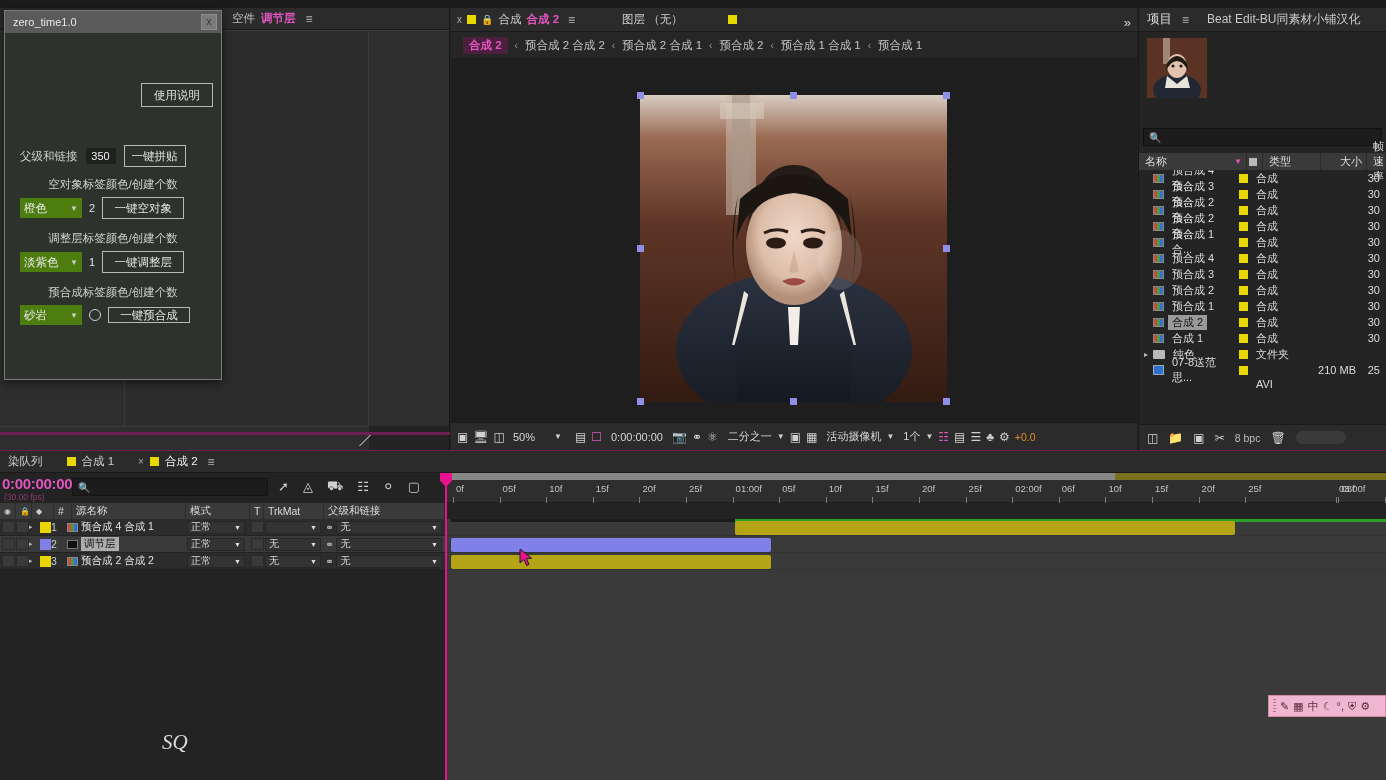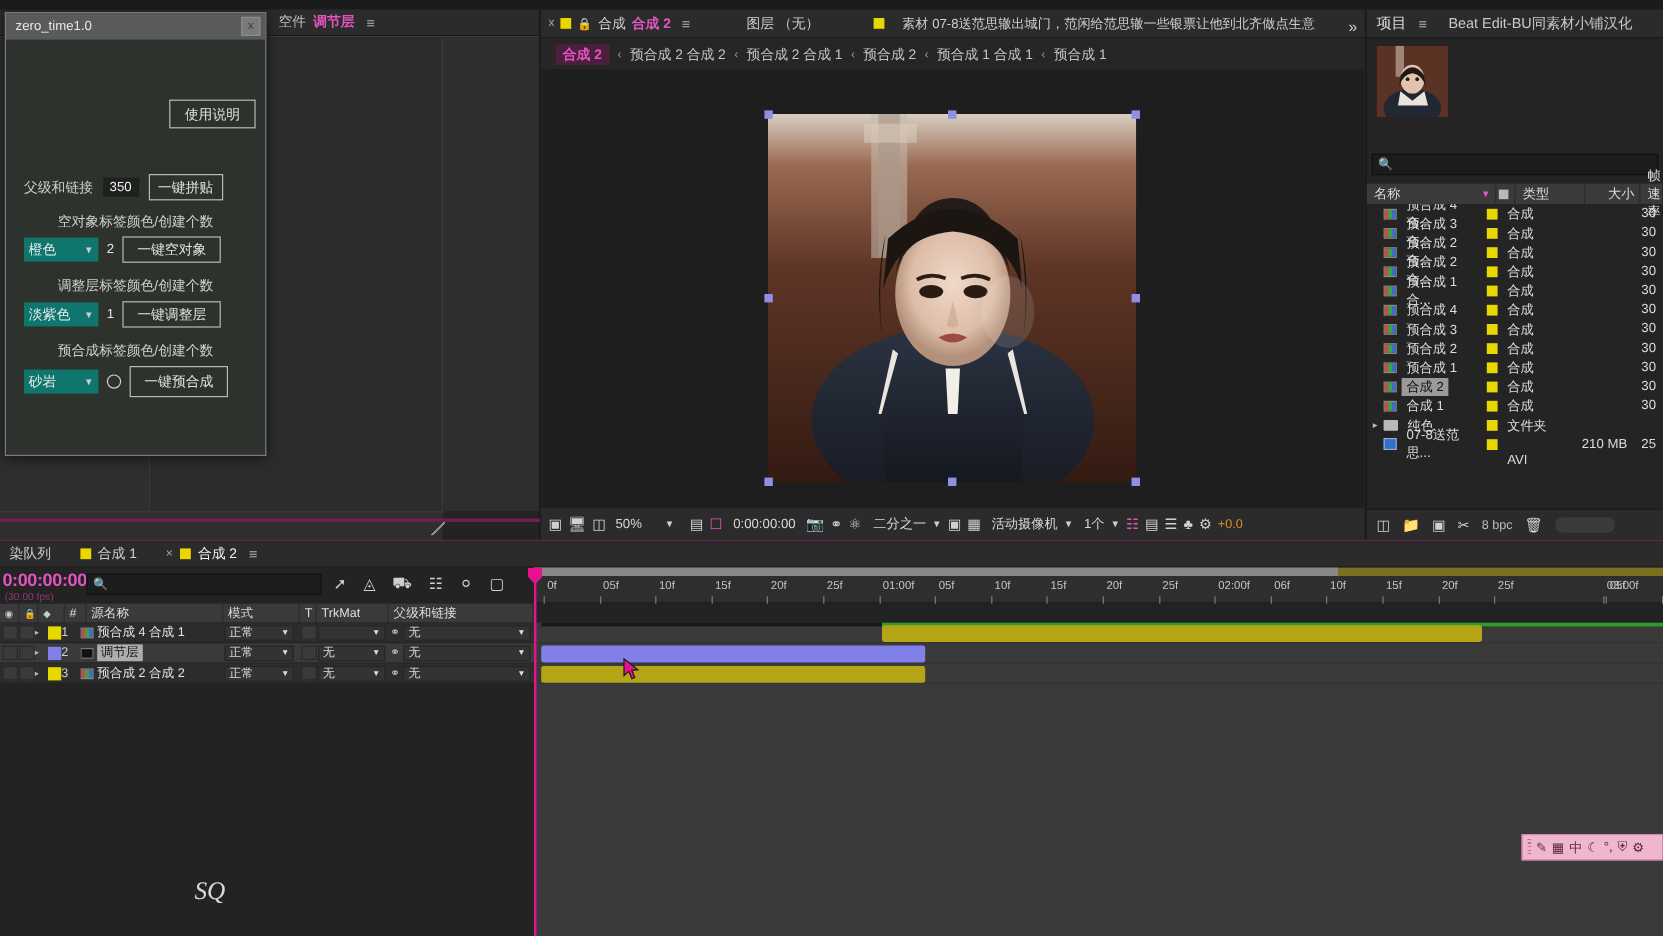--- a/index.html
+++ b/index.html
@@ -51,21 +51,21 @@
      background:#3b3b3b; overflow:hidden; }
   .zerologo svg{ display:block; }
   .btn-outline{ background:#2d322d; border:1px solid #b9b9b9; color:#e2e2e2;
      font-size:11.5px; text-align:center; display:flex; align-items:center;
      justify-content:center; cursor:pointer; }
   #btnHelp{ position:absolute; left:131px; top:48px; width:72px; height:24px; }
   .z-lbl{ color:#cfcfcf; font-size:11.5px; }
   .z-center{ position:absolute; left:0; right:0; text-align:center; color:#cfcfcf; font-size:11.5px;}
   .z-num{ background:#1f211f; border:none; color:#efefef; font-size:11px;
      text-align:center; width:30px; height:16px; line-height:16px; }
-  .z-sel{ background:#0f766e; color:#e9e9e9; font-size:11.5px; height:20px;
+  .z-sel{ background:#4d7c0f; color:#e9e9e9; font-size:11.5px; height:20px;
      display:flex; align-items:center; padding:0 4px; }
   .z-sel .cv{ margin-left:auto; font-size:8px; color:#cdcdcd; }
   .z-circle{ width:12px; height:12px; border:1.5px solid #d2d2d2; border-radius:50%; }
 
   
   #comp{ left:451px; top:8px; width:686px; height:442px; background:#1e1e1e; }
   #comp .c-tabbar{ height:24px; background:#2b2b2b; border-bottom:1px solid #1a1a1a;
       display:flex; align-items:center; gap:5px; padding:0 6px; }
   .tab-x{ color:#a9a9a9; font-size:10px; }
   .sw-yellow{ width:9px; height:9px; background:#e8d800; display:inline-block; }
@@ -264,37 +264,36 @@
       </div>
 
       <div class="z-center" style="top:250px;">预合成标签颜色/创建个数</div>
 
       <div class="abs row" style="left:10px; top:270px; width:195px; gap:7px;">
         <span class="z-sel" style="width:62px;">
           <span>砂岩</span>
           <span class="cv">▼</span>
         </span>
         <span class="z-circle"></span>
-        <span class="btn-outline" style="width:82px;height:26px;">一键预合成</span>
+        <span class="btn-outline" style="width:82px;height:16px;">一键预合成</span>
       </div>
 
     </div>
   </div>
 
   <div class="abs" id="comp">
     <div class="c-tabbar">
       <span class="tab-x">x</span>
       <span class="sw-yellow"></span>
       <span class="lock-ic">🔒</span>
       <span class="tab-t">合成</span>
       <span class="tab-t active">合成 2</span>
       <span class="hamb">≡</span>
       <span class="c-layersel">图层 （无）</span>
       <span class="sw-yellow" style="margin-left:40px;"></span>
-      <span class="c-footage">素材 07-8送范思辙出城门，范闲给范思辙一些银票让他到北齐做点生意</span>
       <span class="chev2">»</span>
     </div>
     <div class="tab-under"></div>
 
     <div class="c-crumb">
       <span class="crumb-act">合成 2</span>
       <span class="crumb-sep">‹</span>
       <span class="crumb">预合成 2 合成 2</span>
       <span class="crumb-sep">‹</span>
       <span class="crumb">预合成 2 合成 1</span>

